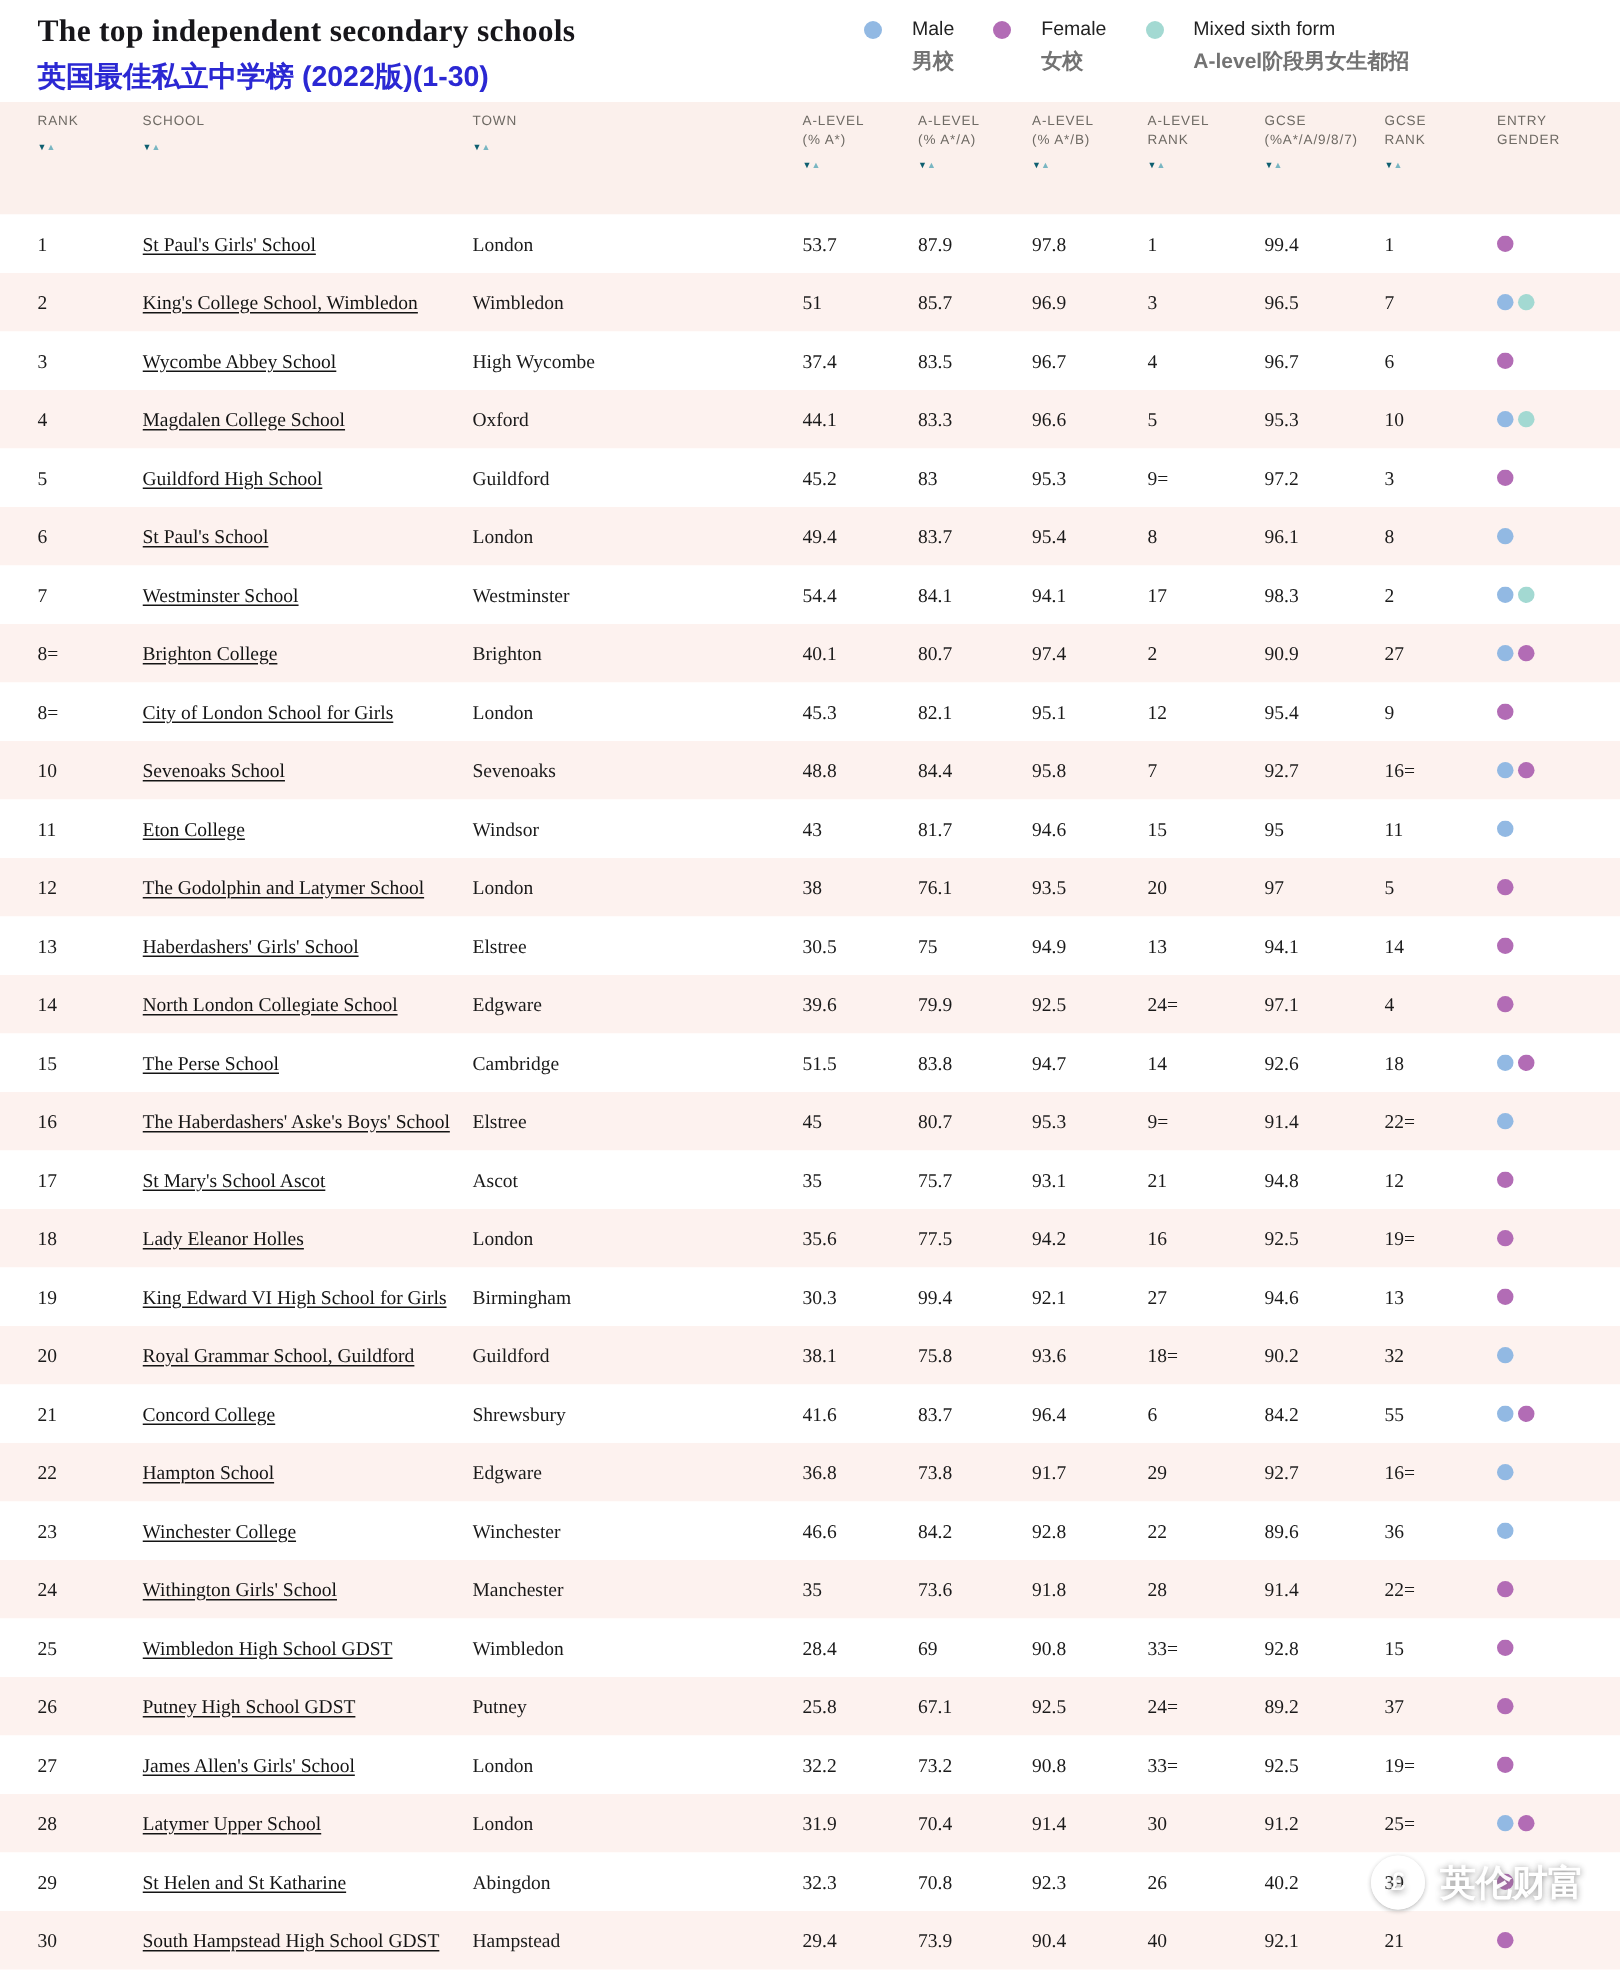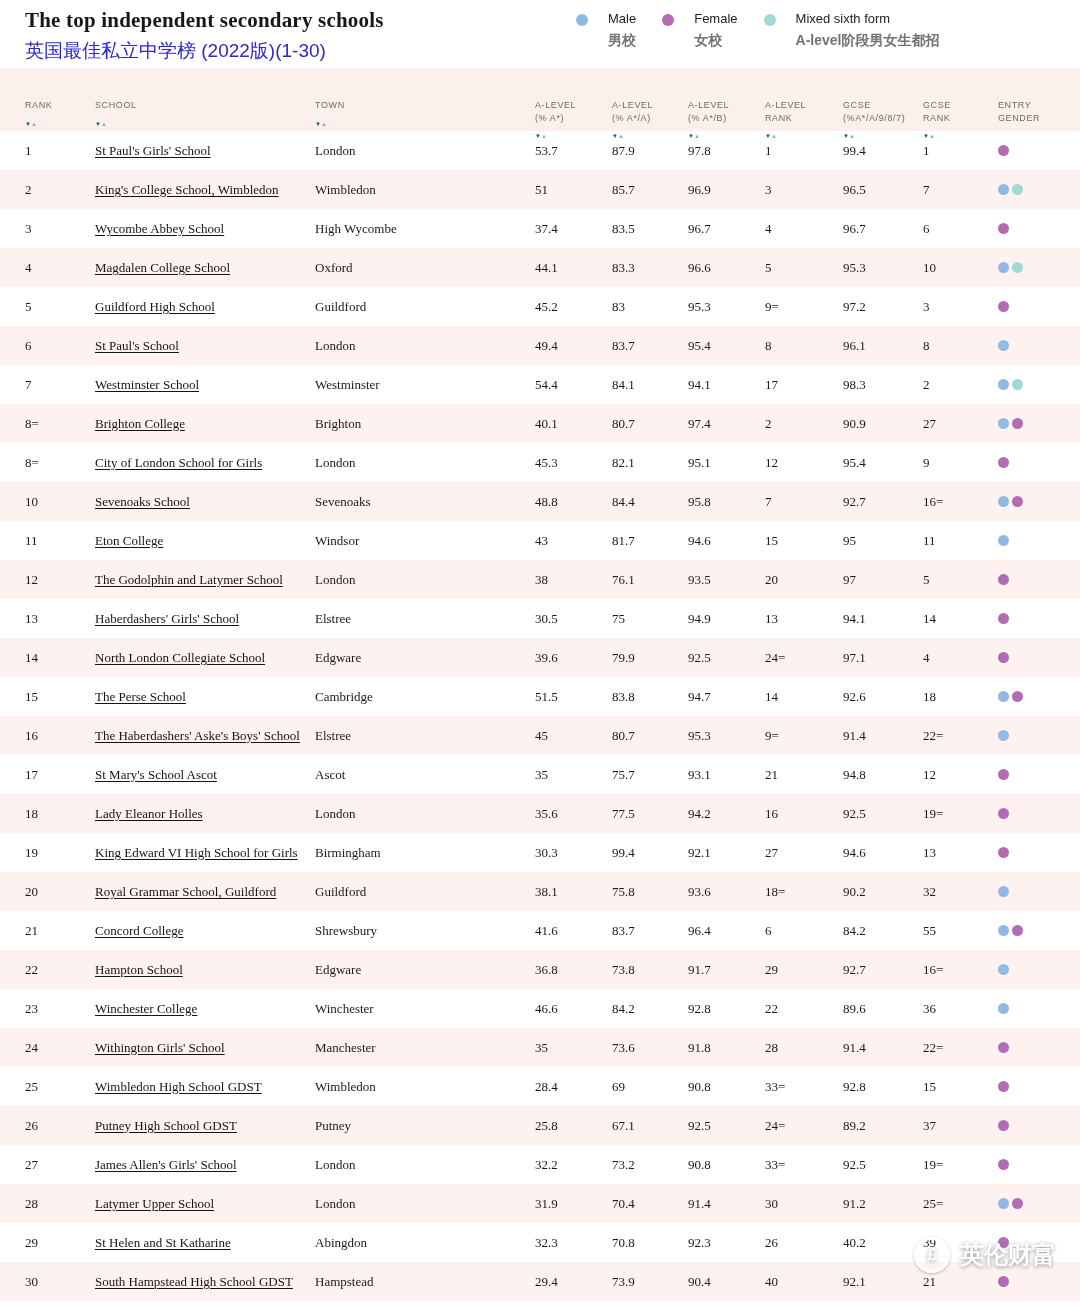--- a/index.html
+++ b/index.html
@@ -19,37 +19,37 @@
   .header-area { position: relative; height: 68px; background: #fff; }
   .page-title {
     position: absolute; left: 25px; top: 8px;
     font-family: "Liberation Serif", serif;
     font-size: 21px; font-weight: 700; color: #17161a;
     letter-spacing: 0.2px;
   }
   .page-subtitle {
     position: absolute; left: 25px; top: 38px;
     font-family: "Liberation Sans", sans-serif;
-    font-size: 19px; font-weight: 400; color: #2b28d3;
+    font-size: 19px; font-weight: 700; color: #2b28d3;
     white-space: nowrap;
   }
   .legend {
     position: absolute; left: 576px; top: 11px;
     display: flex; gap: 26px;
     font-family: "Liberation Sans", sans-serif;
   }
   .legend-item { display: flex; gap: 20px; align-items: flex-start; }
   .legend-dot { width: 12px; height: 12px; border-radius: 50%; margin-top: 3px; flex: 0 0 auto; }
   .legend-en { font-size: 13px; color: #222; line-height: 1.3; }
   .legend-zh { font-size: 14px; font-weight: 700; color: #737373; margin-top: 4px; white-space: nowrap; }
 
   
   .thead {
     display: grid; grid-template-columns: var(--cols);
-    padding: 31px 0 0 25px; height: 63px;
+    padding: 6px 0 0 25px; height: 75px;
     background: #fbf0ec;
     font-family: "Liberation Sans", sans-serif;
   }
   .th { color: #6e6a64; font-size: 9px; letter-spacing: 0.6px; }
   .th-line { line-height: 1.4; white-space: nowrap; }
   .sort { margin-top: 9px; font-size: 6px; line-height: 1; cursor: pointer; letter-spacing: 0; }
   .s-down { color: #0e5f70; }
   .s-up   { color: #79b6c2; }
 
   

